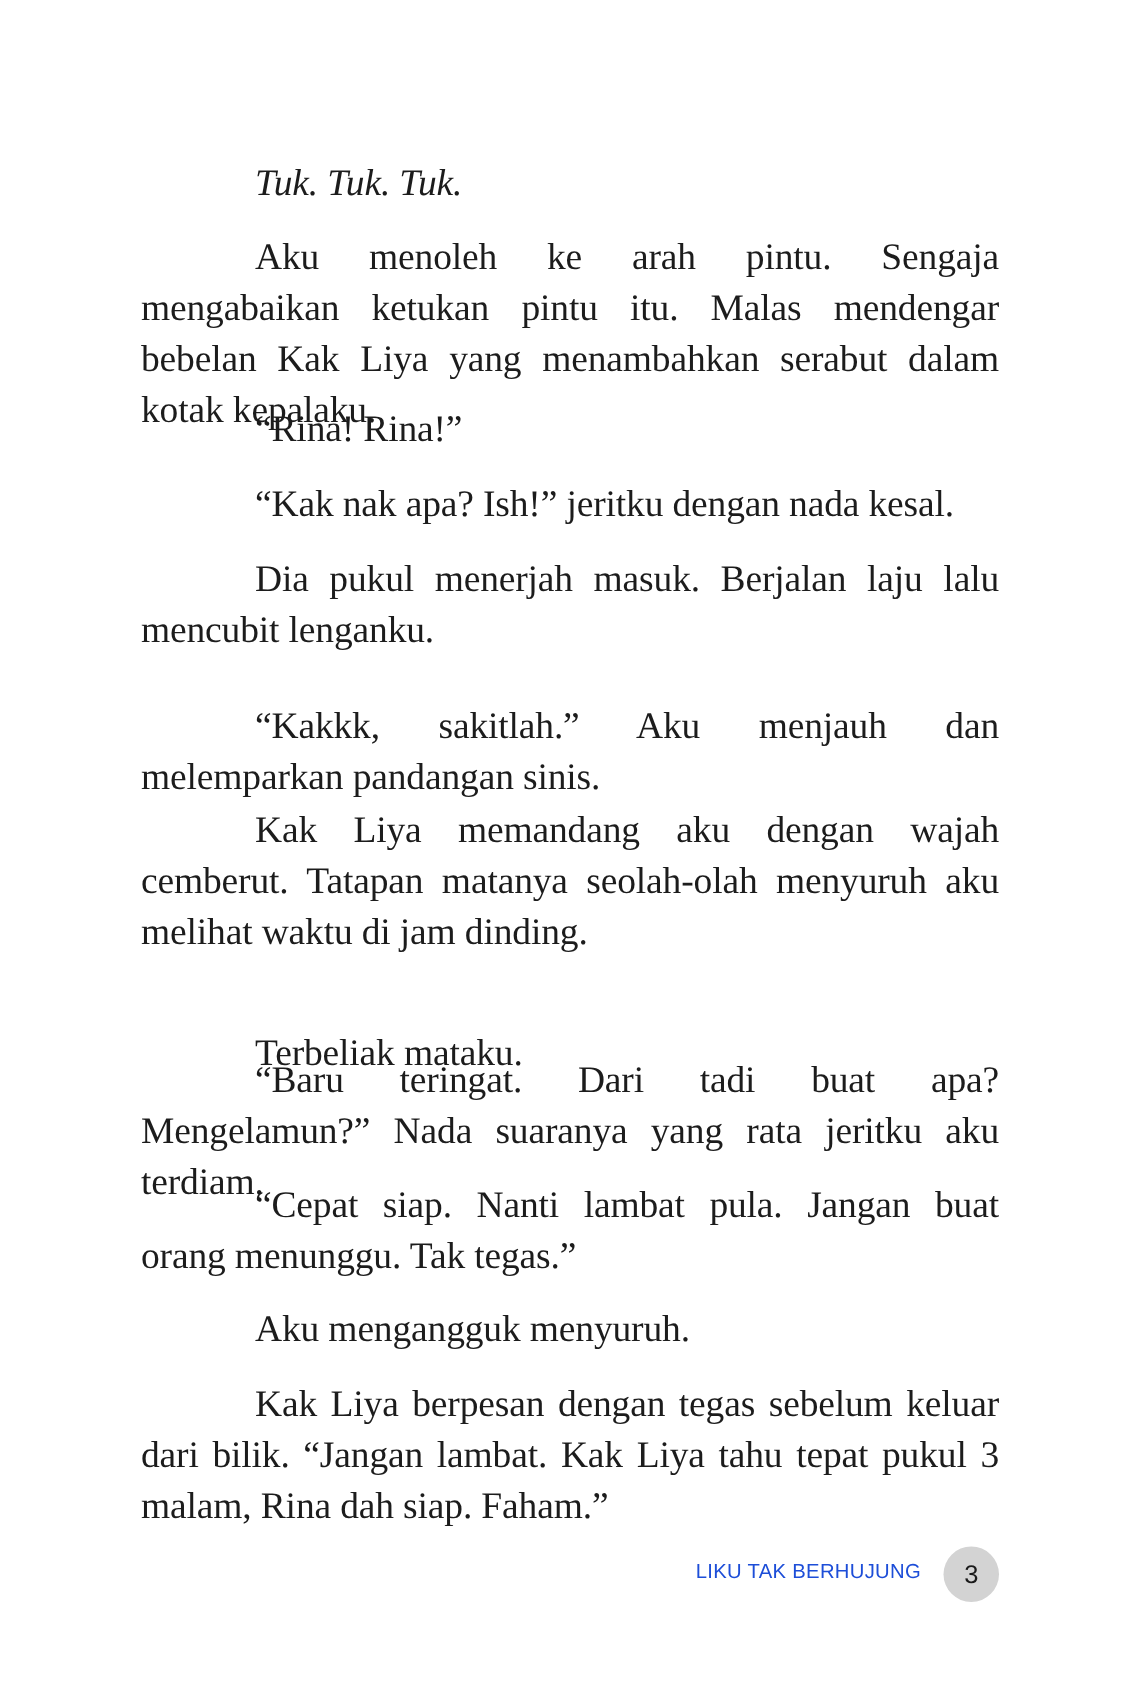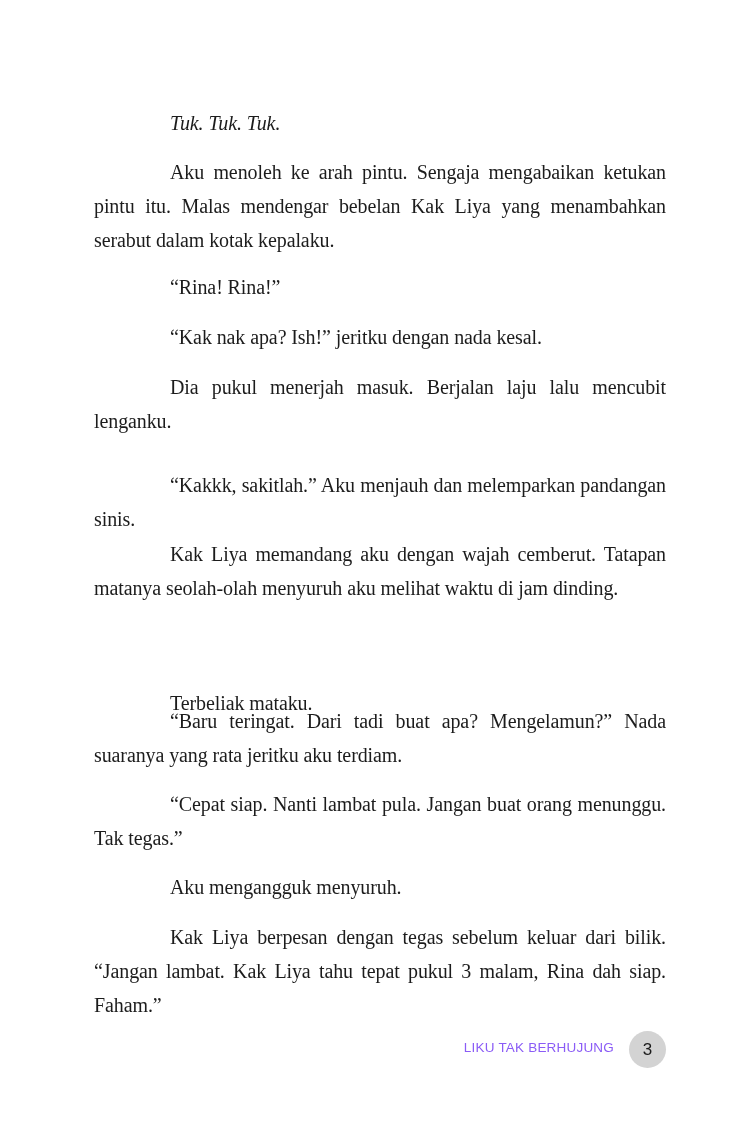--- a/index.html
+++ b/index.html
@@ -18,21 +18,21 @@
     .page-body {
       position: absolute;
       left: 94px;
       top: 0;
       width: 572px;
     }
     .para {
       position: absolute;
       left: 0;
       width: 572px;
-      font-size: 20px;
+      font-size: 25px;
       line-height: 34px;
       margin: 0;
       text-align: justify;
       text-indent: 76px;
       letter-spacing: -0.1px;
     }
     .para.italic {
       font-style: italic;
     }
     .footer {
@@ -41,21 +41,21 @@
       top: 1030px;
       width: 750px;
       height: 40px;
     }
     .running-title {
       position: absolute;
       right: 136px;
       top: 10px;
       font-family: "Liberation Sans", "DejaVu Sans", sans-serif;
       font-size: 13.5px;
-      color: #8b5cf6;
+      color: #1d4ed8;
       letter-spacing: 0.2px;
     }
     .page-number {
       position: absolute;
       left: 629px;
       top: 1px;
       width: 37px;
       height: 37px;
       border-radius: 50%;
       background: #d3d3d3;

